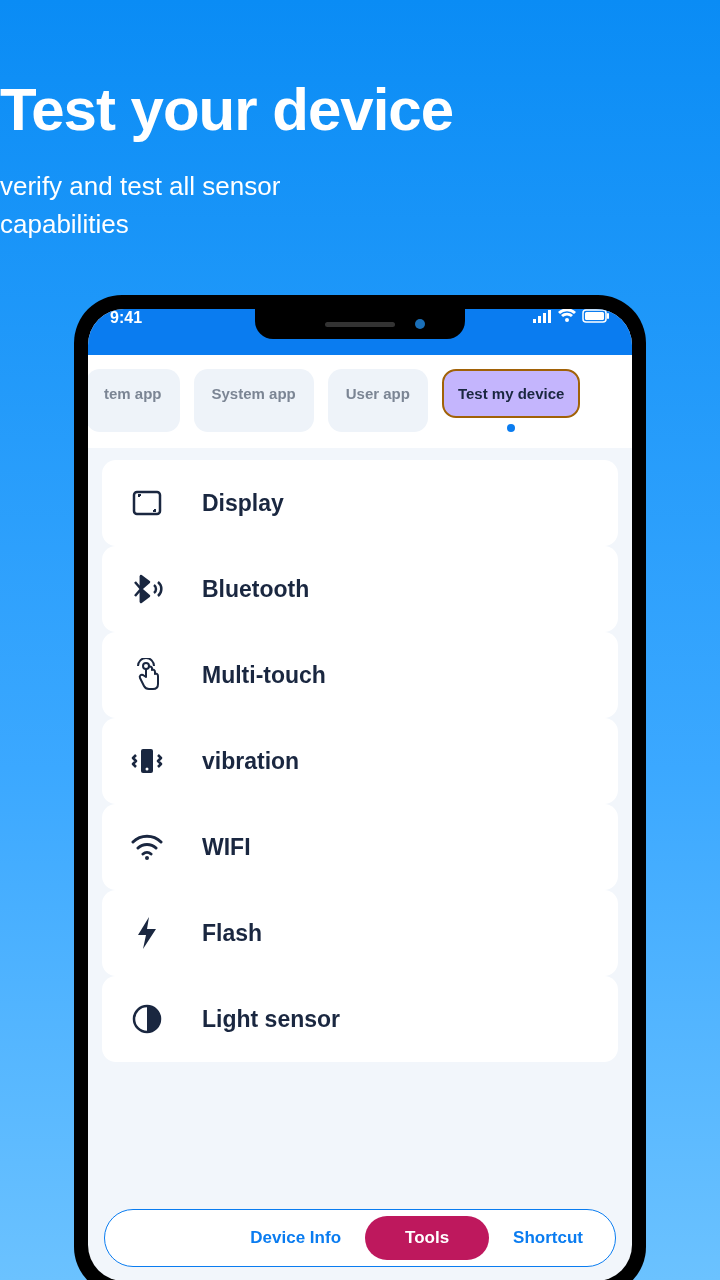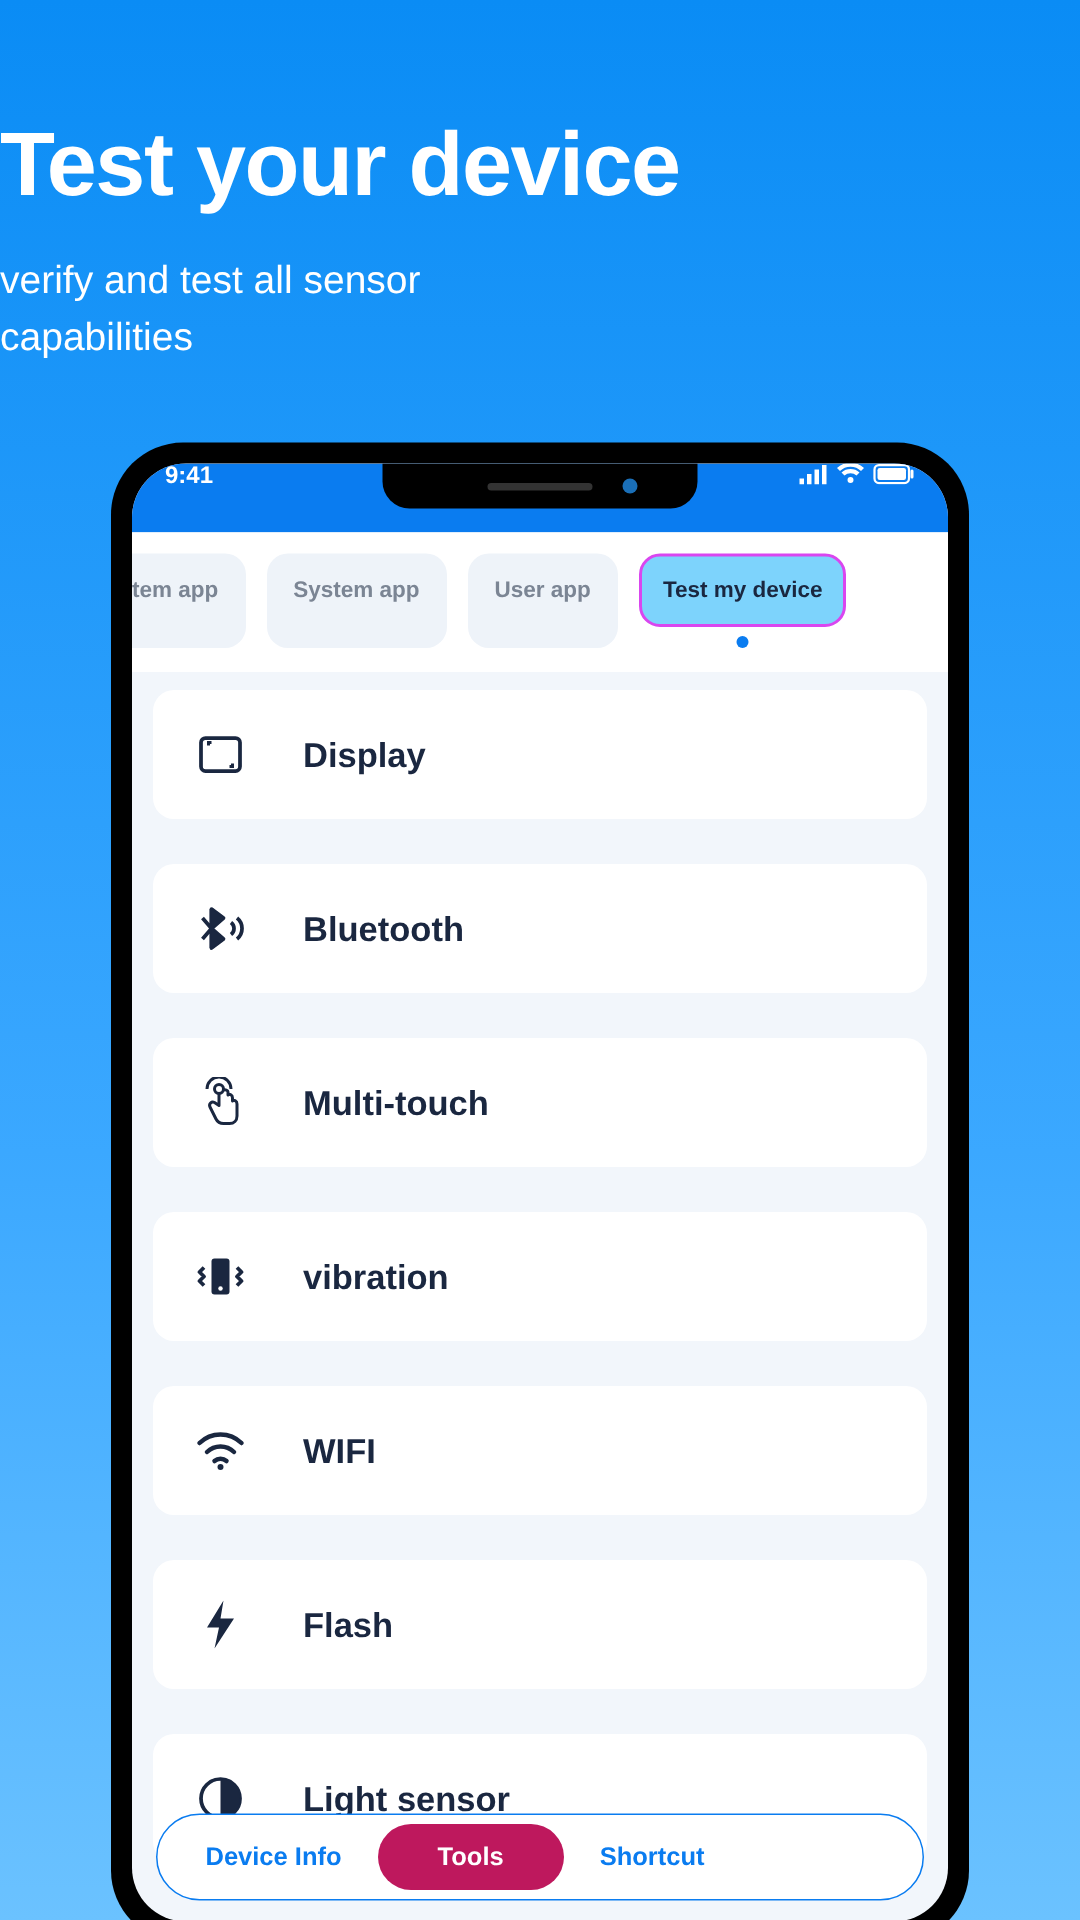--- a/index.html
+++ b/index.html
@@ -84,51 +84,51 @@
   align-items: flex-start;
   padding: 0 22px;
   color: #fff;
   font-size: 16px;
   font-weight: 600;
 }
 .statusbar-right { display: flex; gap: 6px; align-items: center; }
 .tabs {
   display: flex;
   gap: 14px;
-  padding: 14px 12px 6px 12px;
+  padding: 14px 12px 6px 28px;
   background: #fff;
   overflow: hidden;
 }
 .tab {
   background: #eef3f9;
   color: #7b8594;
   font-size: 15px;
   font-weight: 600;
   padding: 16px 18px;
   border-radius: 14px;
   white-space: nowrap;
   flex-shrink: 0;
 }
 .tab.cut { margin-left: -30px; }
 .tab.active {
-  background: #7dd3fc;
+  background: #c4b5fd;
   color: #1a2740;
-  border: 2px solid #d946ef;
+  border: 2px solid #a16207;
   padding: 14px 14px;
 }
 .tab-dot {
   width: 8px; height: 8px; background: #0a7cf0; border-radius: 50%;
   margin: 6px auto 0;
 }
 .tabs-wrap { background: #fff; padding-bottom: 10px; }
 .list {
   padding: 12px 14px;
   display: flex;
   flex-direction: column;
-  gap: 30px;
+  gap: 0;
 }
 .card {
   background: #fff;
   border-radius: 14px;
   height: 86px;
   display: flex;
   align-items: center;
   padding: 0 28px;
   gap: 38px;
 }
@@ -149,21 +149,21 @@
   position: absolute;
   bottom: 14px;
   left: 16px;
   right: 16px;
   background: #fff;
   border-radius: 32px;
   border: 1.5px solid #0a7cf0;
   height: 58px;
   display: flex;
   align-items: center;
-  justify-content: flex-start;
+  justify-content: flex-end;
   padding: 0 8px;
 }
 .nav-btn {
   font-size: 17px;
   font-weight: 700;
   color: #0a7cf0;
   padding: 12px 24px;
   border-radius: 26px;
 }
 .nav-btn.active {

